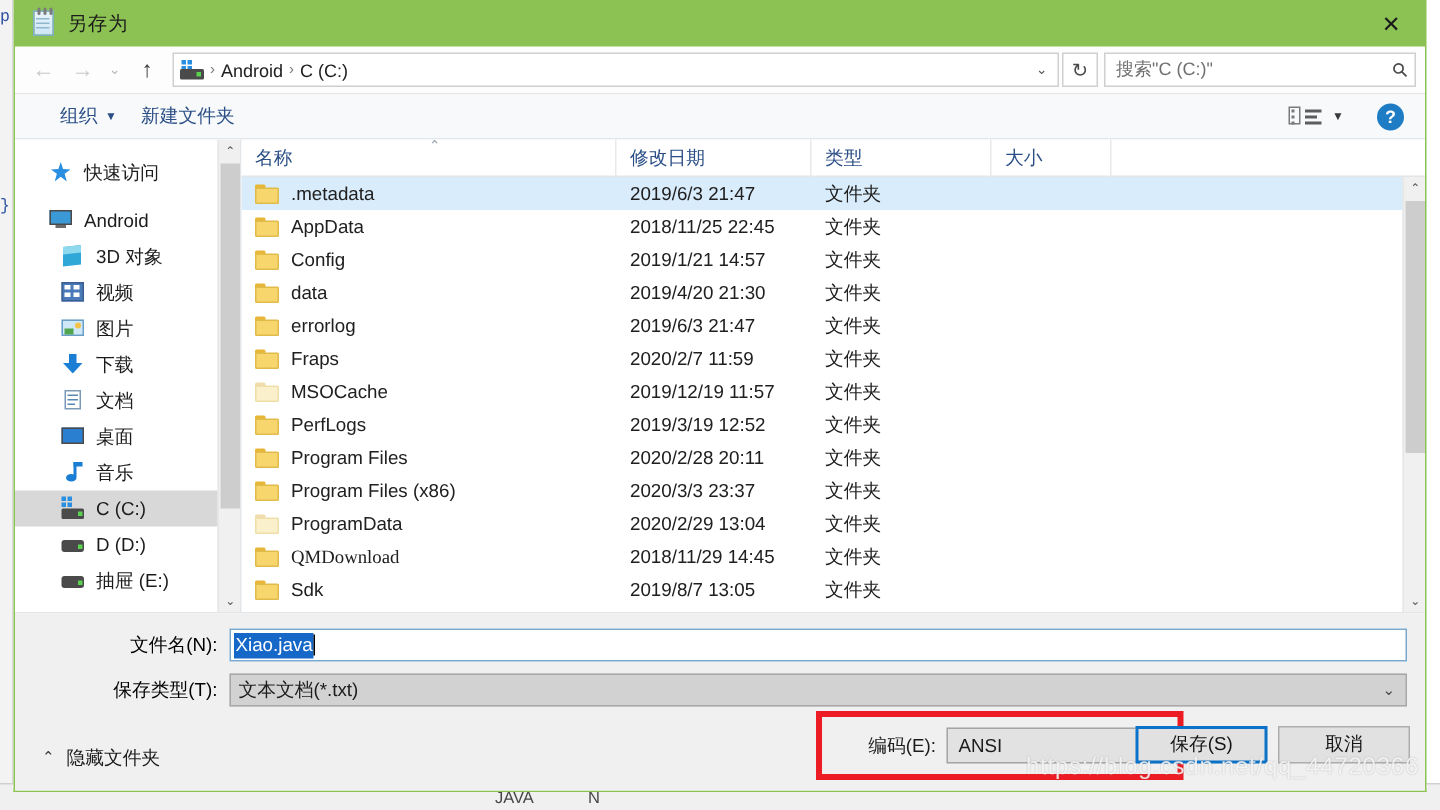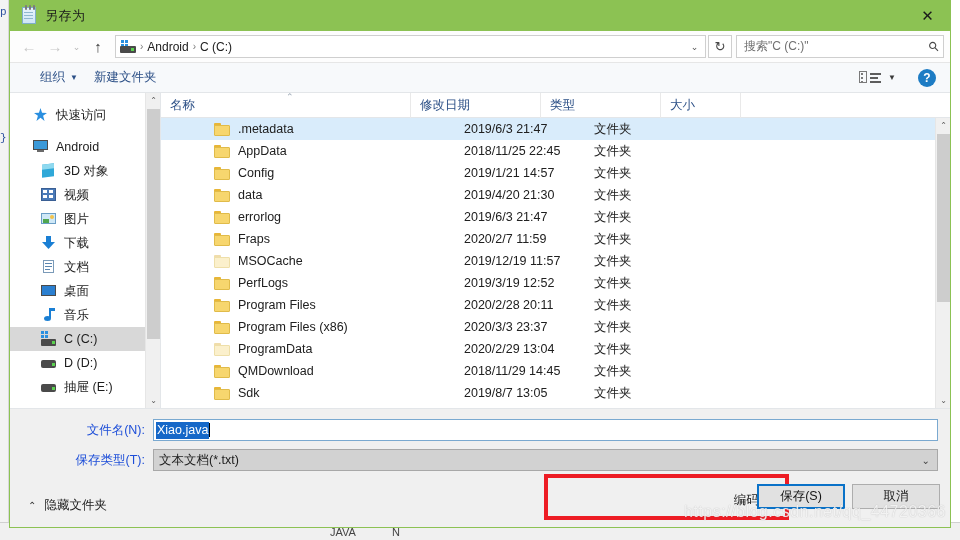--- a/index.html
+++ b/index.html
@@ -185,40 +185,40 @@
   .sort-caret {
     position: absolute; left: 125px; top: -1px; font-size: 9px; color: #9aa7b4;
   }
   .rows { flex: 1; overflow: hidden; position: relative; }
   .row {
     height: 22px; display: flex; align-items: center; font-size: 12.5px;
     color: #202020; cursor: pointer;
   }
   .row.selected { background: #d9ecfb; }
   .cell { padding-left: 9px; display: flex; align-items: center; overflow: hidden; white-space: nowrap; }
-  .cell.name { gap: 8px; margin-left: 44px; }
+  .cell.name { gap: 8px; }
   .folder-ico { width: 16px; height: 13px; position: relative; flex: none; }
   .fi-tab { position:absolute; left:0; top:0; width:7px; height:3px; background:#e8b637; border-radius:1px 1px 0 0;}
   .fi-body { position:absolute; left:0; top:2px; width:16px; height:11px; background:#f7d66e; border:1px solid #e0bb4a; border-radius:1px;}
   .folder-ico.dim .fi-body { background:#fbf0cc; border-color:#eedfa9; }
   .folder-ico.dim .fi-tab { background:#f0ddab; }
 
   
   .list-scroll {
     position: absolute; right: 0; top: 0; width: 15px; height: 100%;
     background: #f0f0f0; border-left: 1px solid #e6e6e6;
   }
   .ls-thumb { position:absolute; left:1px; width:13px; background:#cdcdcd; cursor:pointer; }
 
   
   .form-area { flex: none; background: #f0f0f0; position: relative; height: 118px; }
   .form-row { display: flex; align-items: center; height: 24px; }
   .form-label {
     width: 143px; text-align: right; padding-right: 8px;
-    font-size: 12.5px; color: #1d4ed8;
+    font-size: 12.5px; color: #000000;
   }
   .fname-input {
     flex: 1; height: 22px; margin-right: 12px; background: #fff;
     border: 1px solid #7aa9d0; display: flex; align-items: center; padding-left: 2px;
   }
   .fname-val {
     font-size: 12.5px; color: #ffffff; background: #1668c8; padding: 1px 1px 2px 1px;
   }
   .fname-caret { width:1px; height:14px; background:#000; }
   .ftype-input {
@@ -594,21 +594,21 @@
                   <span class="fi-tab"></span>
                   <span class="fi-body"></span>
                 </span>
                 <span>ProgramData</span>
               </div>
               <div class="cell" style="width: 130px;">2020/2/29 13:04</div>
               <div class="cell" style="width: 120px;">文件夹</div>
               <div class="cell" style="width: 80px;"></div>
             </div>
             <div class="row">
-              <div class="cell name" style="width: 250px;">
+              <div class="cell name" style="width: 250px; font-family: Liberation Serif, serif;">
                 <span class="folder-ico">
                   <span class="fi-tab"></span>
                   <span class="fi-body"></span>
                 </span>
                 <span>QMDownload</span>
               </div>
               <div class="cell" style="width: 130px;">2018/11/29 14:45</div>
               <div class="cell" style="width: 120px;">文件夹</div>
               <div class="cell" style="width: 80px;"></div>
             </div>
@@ -654,20 +654,24 @@
       </div>
     </div>
 
     <div class="hide-folders">
       <span class="hf-caret">⌃</span>
       <span>隐藏文件夹</span>
     </div>
 
     <div class="enc-wrap">
       <span class="enc-label">编码(E):</span>
+      <div class="enc-select">
+        <span>ANSI</span>
+        <span class="enc-caret">⌄</span>
+      </div>
     </div>
 
     <div class="redbox"></div>
 
     <div class="btn primary">保存(S)</div>
     <div class="btn cancel">取消</div>
 
     <div class="watermark">https://blog.csdn.net/qq_44720366</div>
   </div>
 </div>

